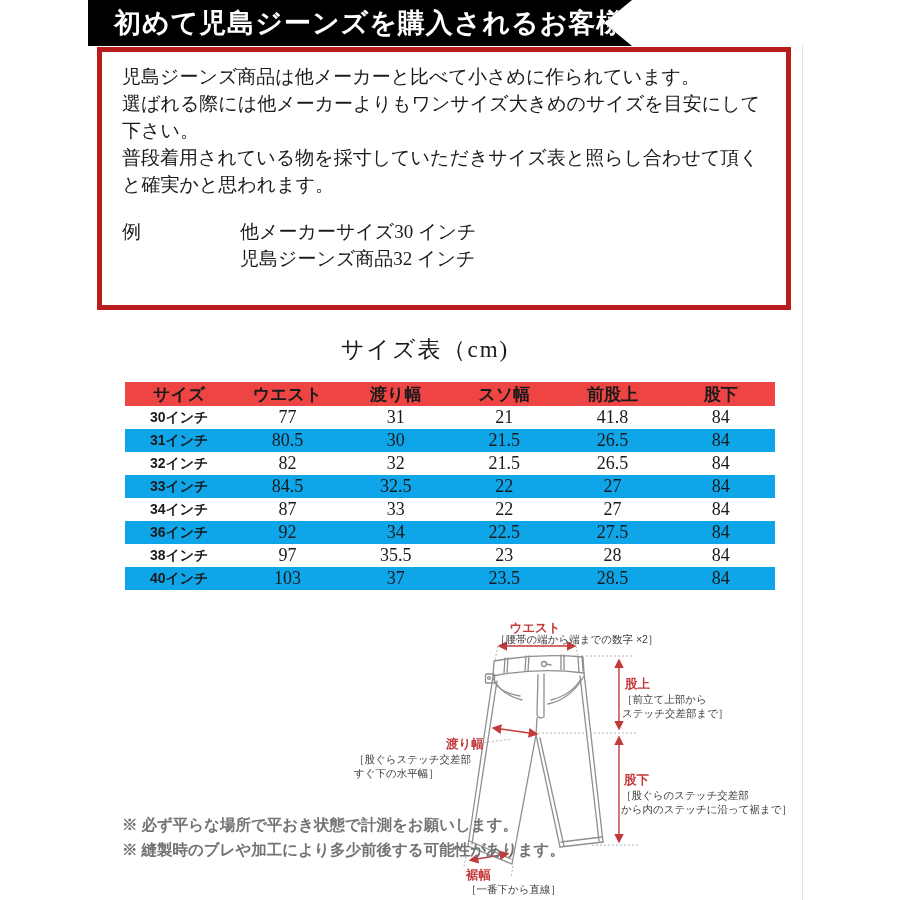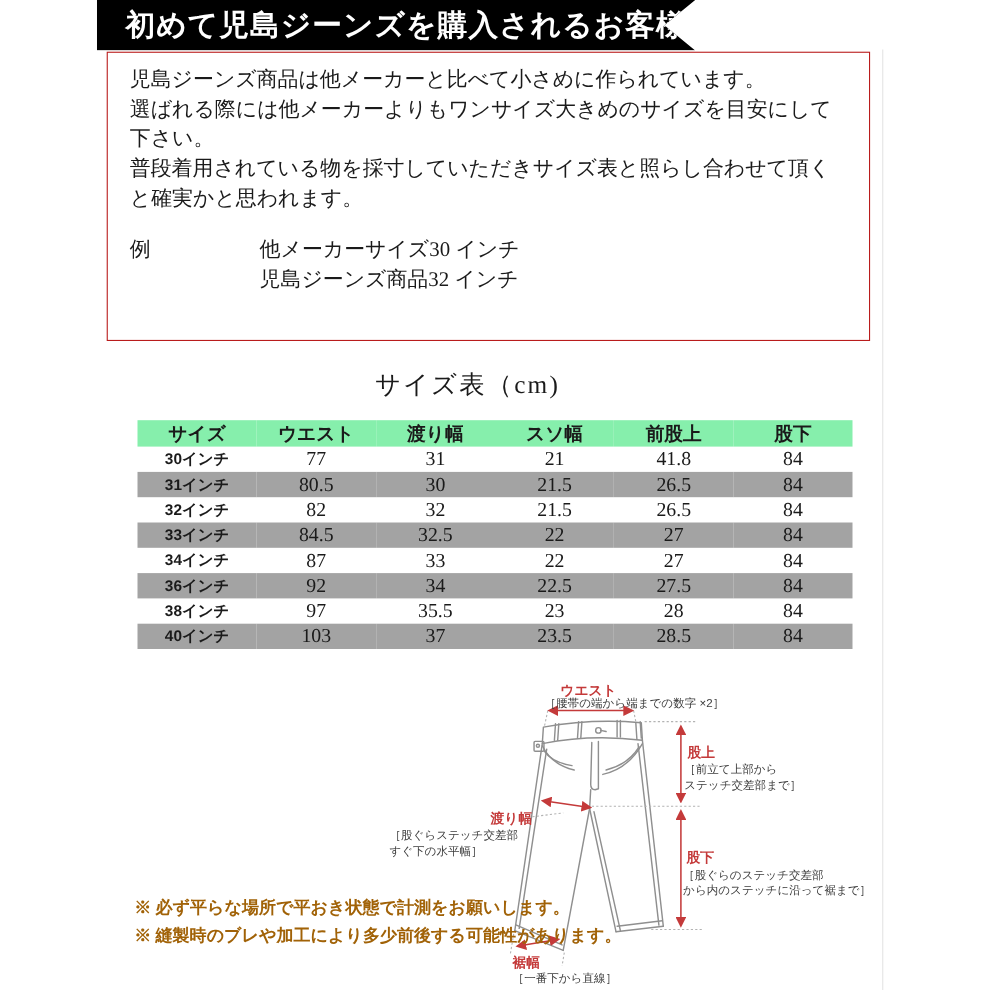--- a/index.html
+++ b/index.html
@@ -10,51 +10,51 @@
   .banner{position:absolute;left:88px;top:0;width:544px;height:46px;background:#000;
           clip-path:polygon(0 0,100% 0,calc(100% - 28px) 50%,100% 100%,0 100%);}
   .banner span{display:block;line-height:46px;padding-left:26px;color:#fff;
                font-size:27px;font-weight:bold;letter-spacing:1px;}
 
   
   .page-edge{position:absolute;left:802px;top:45px;width:1px;height:855px;background:#e4e4e4;}
 
   
   .info-box{position:absolute;left:97px;top:47px;width:694px;height:263px;box-sizing:border-box;
-            border:1px solid #b91c1c;padding:11px 18px 0 20px;font-size:19px;line-height:27px;}
+            border:5px solid #b91c1c;padding:11px 18px 0 20px;font-size:19px;line-height:27px;}
   .info-box p{margin:0 0 0 0;}
   .info-box p + p{}
   .example{display:flex;margin-top:20px;}
   .example .ex-label{width:118px;}
   .ex-row{display:flex;}
   .ex-name{}
 
   
   .table-title{position:absolute;left:60px;top:334px;width:730px;text-align:center;
                font-size:23px;letter-spacing:2px;}
   table.size{position:absolute;left:125px;top:382px;width:650px;border-collapse:collapse;
              table-layout:fixed;text-align:center;}
-  table.size th{background:#86efac;font-family:"Liberation Sans","DejaVu Sans",sans-serif;
+  table.size th{background:#ef4444;font-family:"Liberation Sans","DejaVu Sans",sans-serif;
                 font-weight:bold;font-size:17px;height:24px;padding:0;}
   table.size td{font-size:18px;height:23px;padding:0;line-height:23px;}
   table.size td.size-label{font-family:"Liberation Sans","DejaVu Sans",sans-serif;
                            font-weight:bold;font-size:14px;}
-  table.size tr.alt td{background:#a3a3a3;}
+  table.size tr.alt td{background:#0ea5e9;}
 
   
   .diagram{position:absolute;left:340px;top:615px;width:460px;height:285px;}
   .diagram svg{display:block;}
   .d-red{font-family:"Liberation Sans","DejaVu Sans",sans-serif;font-size:12.5px;font-weight:bold;fill:#c43a3a;}
   .d-desc{font-family:"Liberation Sans","DejaVu Sans",sans-serif;font-size:10.5px;fill:#3c3c3c;}
   .jeans{stroke:#8f8f8f;fill:none;stroke-width:1.3;stroke-linejoin:round;stroke-linecap:round;}
   .measure{stroke:#c43a3a;stroke-width:1.4;fill:none;}
   .guide{stroke:#b3b3b3;stroke-width:1;fill:none;stroke-dasharray:2,2;}
 
   
-  .note{position:absolute;left:122px;font-size:15.5px;font-weight:600;color:#a16207;}
+  .note{position:absolute;left:122px;font-size:15.5px;font-weight:600;color:#737373;}
   .note.n1{top:815px;}
   .note.n2{top:840px;}
 </style>
 </head>
 <body>
 
 <div id="page">
 
   <div class="banner">
     <span>初めて児島ジーンズを購入されるお客様へ</span>

